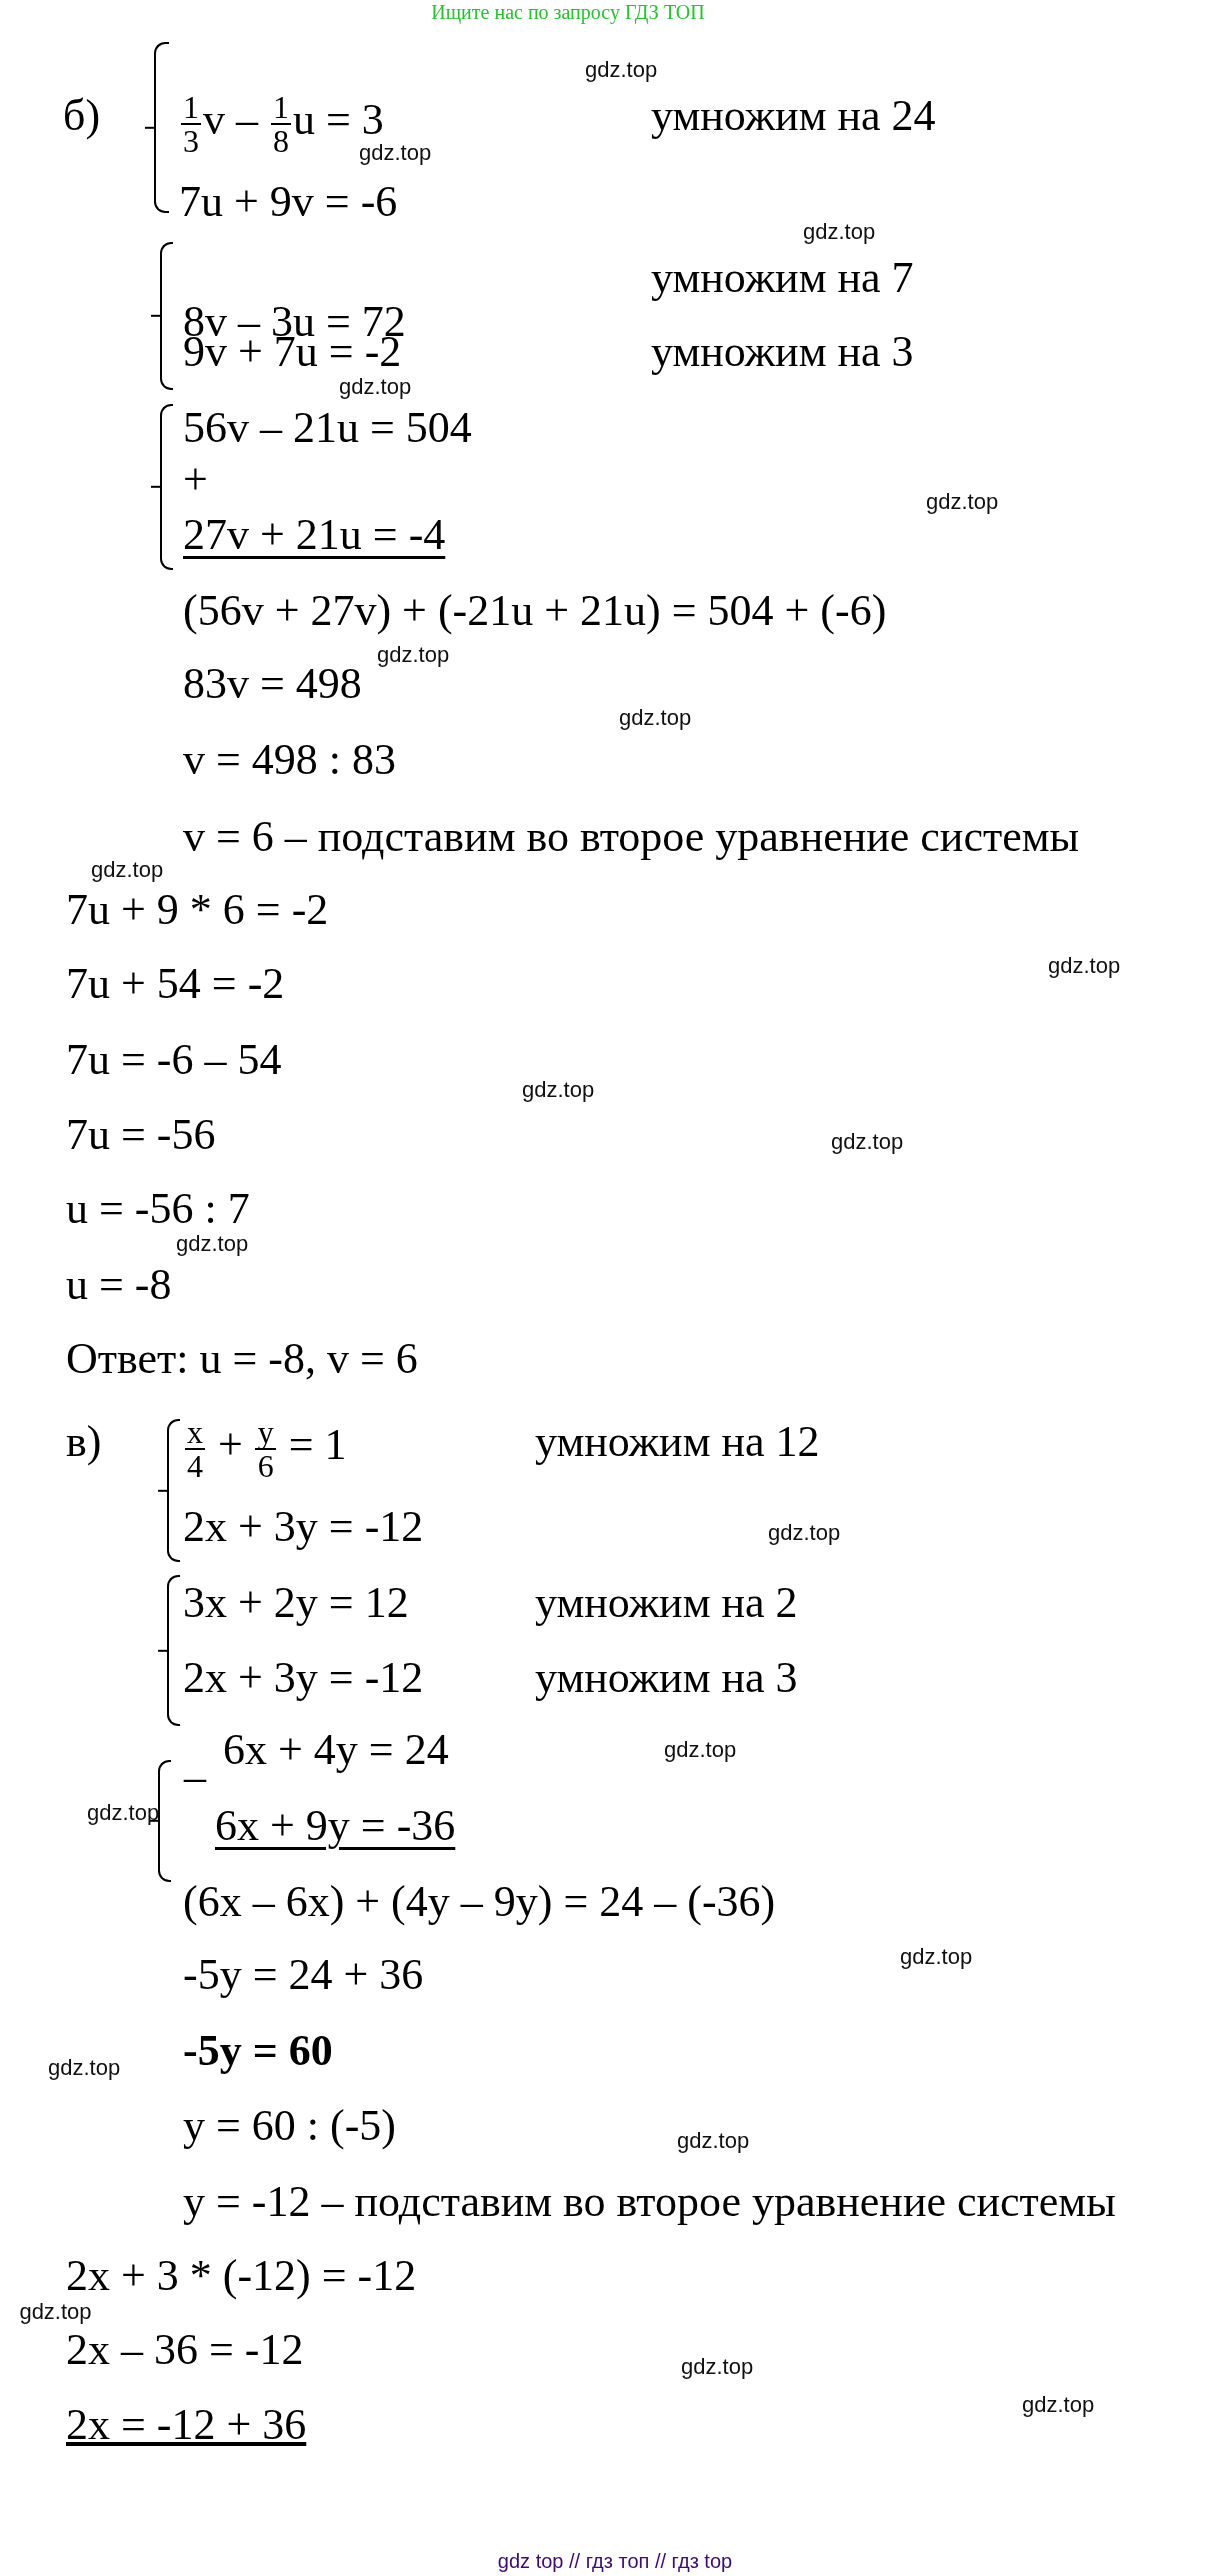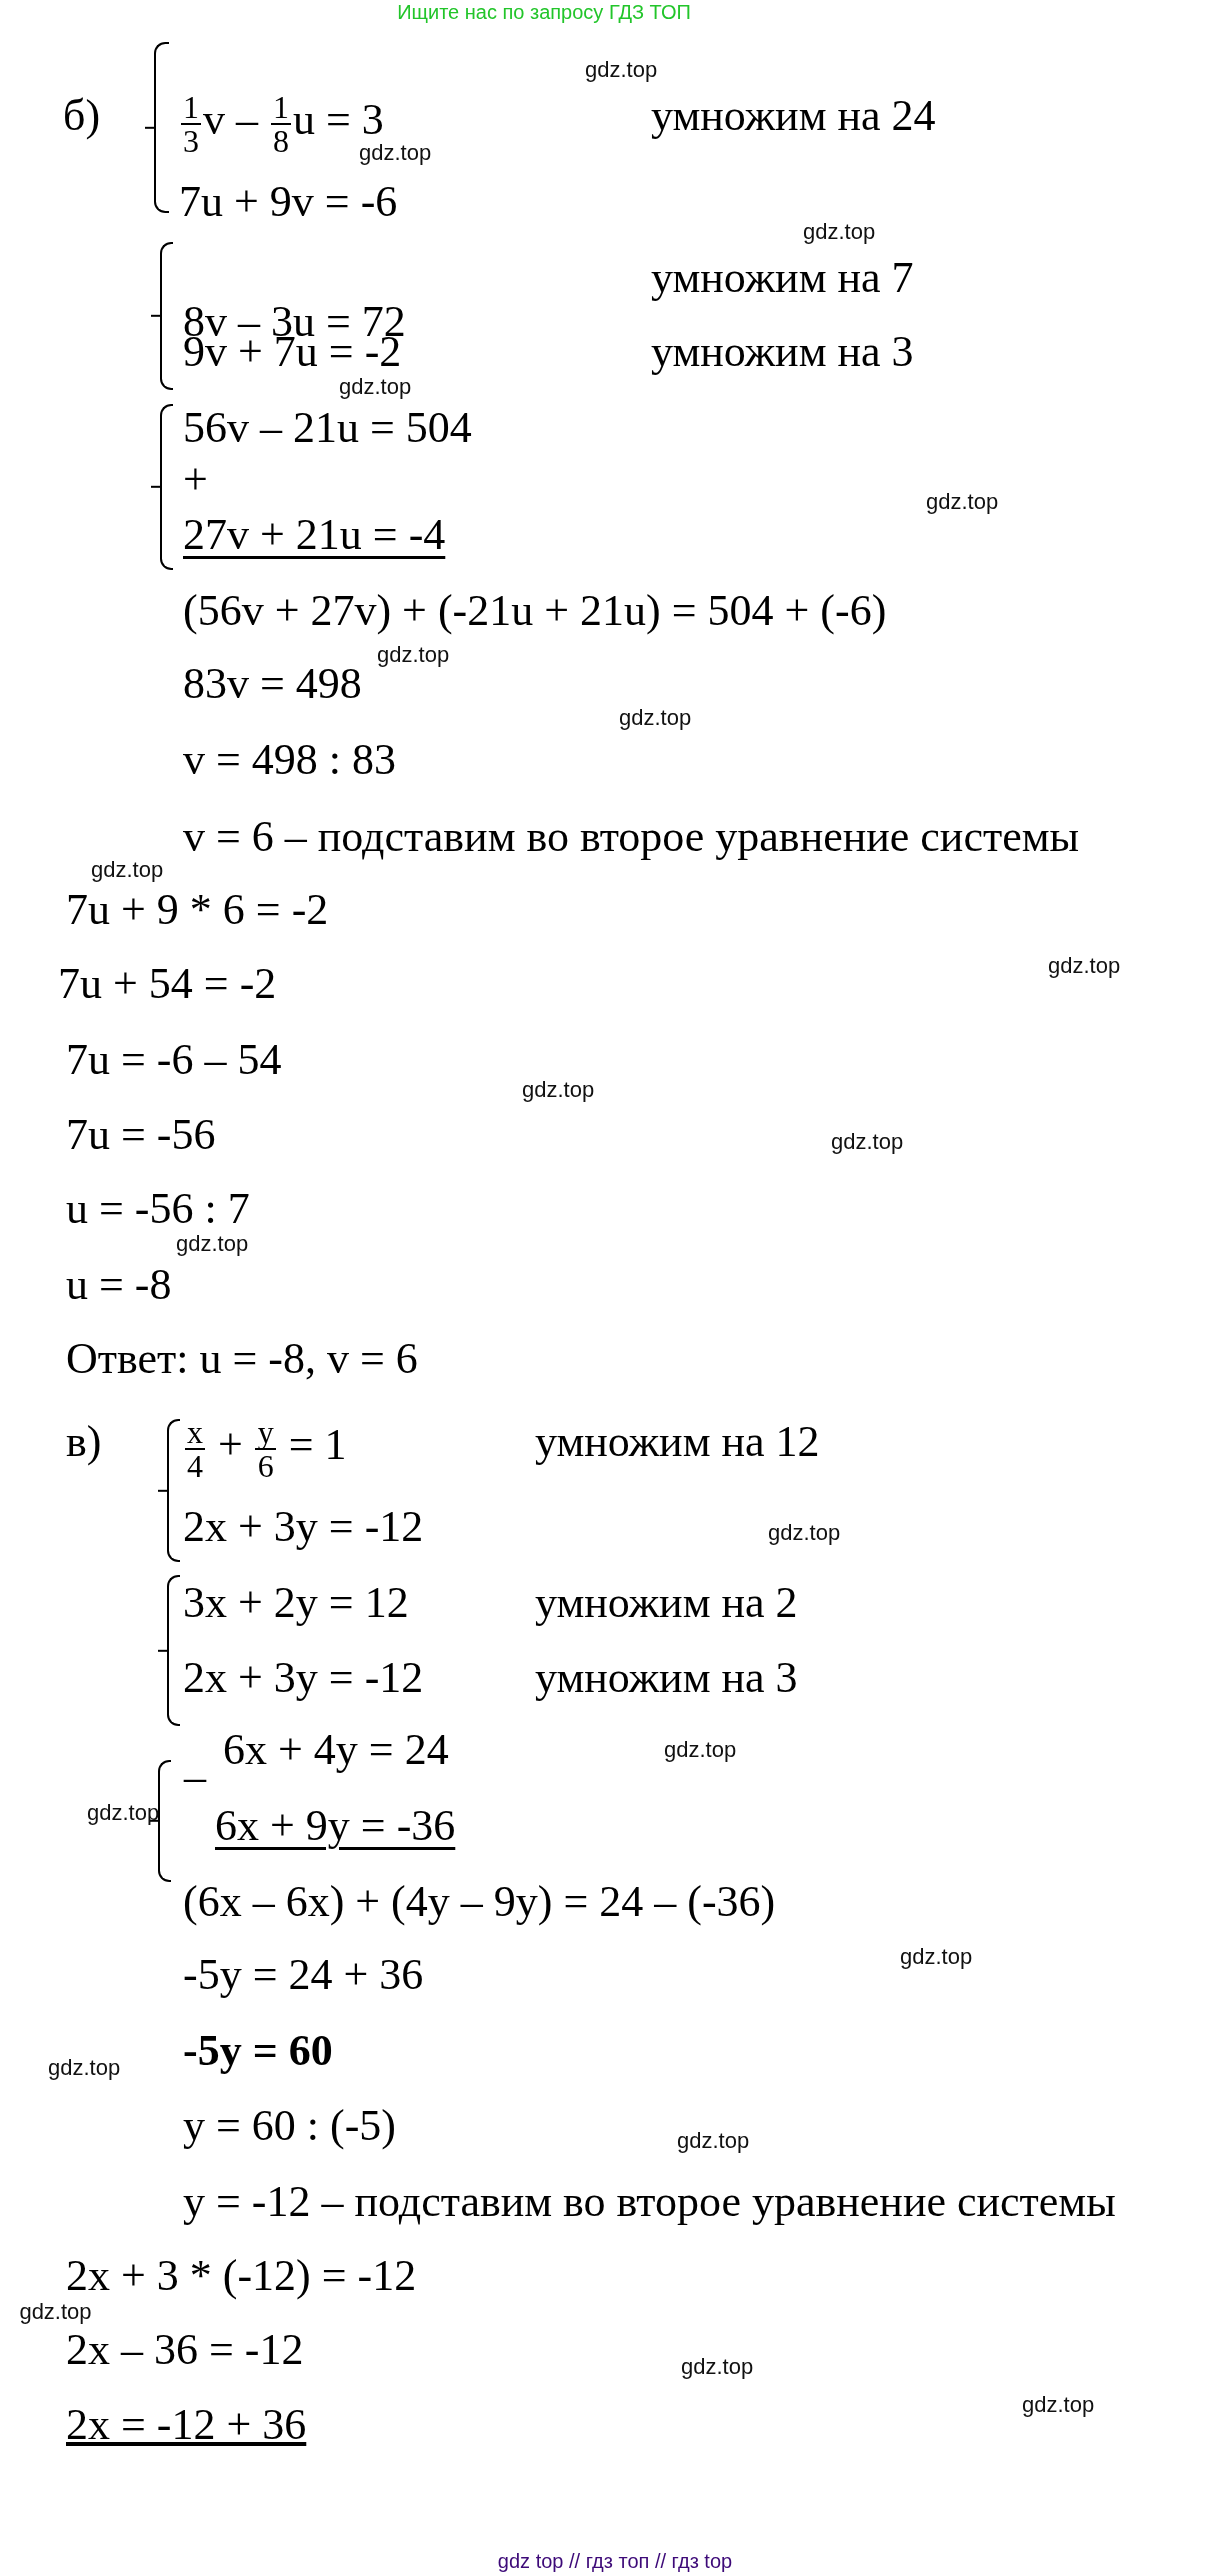--- a/index.html
+++ b/index.html
@@ -1,17 +1,17 @@
 <!DOCTYPE html>
 <html style="font-size:13px"><head>
 <meta charset="utf-8">
 <style>
   html,body{margin:0;padding:0;background:#fff;}
   body{width:1230px;height:2576px;position:relative;overflow:hidden;font-family:"Liberation Serif","DejaVu Serif",serif;color:#000;}
-  .banner{position:absolute;left:0;width:1088px;top:0;height:24px;text-align:center;font-family:Liberation Sans, sans-serif;font-size:20px;line-height:24px;color:#22c52a;}
+  .banner{position:absolute;left:0;width:1088px;top:0;height:24px;text-align:center;font-family:Liberation Serif, serif;font-size:20px;line-height:24px;color:#22c52a;padding-left:24px;}
   .footer{position:absolute;left:0;width:1230px;top:2548px;height:27.5px;text-align:center;font-family:"Liberation Sans","DejaVu Sans",sans-serif;font-size:20px;line-height:27.5px;color:#3d0a78;}
   .ln{position:absolute;font-size:44px;line-height:48px;white-space:nowrap;}
   .wm{position:absolute;font-family:"Liberation Sans","DejaVu Sans",sans-serif;font-size:22px;line-height:24px;color:#111;white-space:nowrap;}
   .u{text-decoration:underline;text-decoration-thickness:3.2px;text-underline-offset:6.5px;}
   .brace{position:absolute;border:2.4px solid #000;border-right:none;border-radius:11.3px 0 0 11.3px;}
   .brace::after{content:"";position:absolute;left:-11.3px;top:50%;width:11.3px;height:2.4px;background:#000;transform:translateY(-50%);}
   .frac{display:inline-block;vertical-align:middle;text-align:center;font-size:32px;line-height:32px;margin:0 1.6px;}
   .frac span{display:block;}
   .frac .num{border-bottom:2.4px solid #000;padding:0 2.4px;}
 </style>
@@ -40,21 +40,21 @@
 <div class="ln" style="left:183px;top:404px;">56v – 21u = 504</div>
 <div class="ln" style="left:183px;top:456px;">+</div>
 <div class="ln u" style="left:183px;top:511px;">27v + 21u = -4</div>
 
 <div class="ln" style="left:183px;top:587px;">(56v + 27v) + (-21u + 21u) = 504 + (-6)</div>
 <div class="ln" style="left:183px;top:660px;">83v = 498</div>
 <div class="ln" style="left:183px;top:736px;">v = 498 : 83</div>
 <div class="ln" style="left:183px;top:813px;">v = 6 – подставим во второе уравнение системы</div>
 
 <div class="ln" style="left:66px;top:886px;">7u + 9 * 6 = -2</div>
-<div class="ln" style="left:58px;top:960px;">7u + 54 = -2</div>
+<div class="ln" style="left:66px;top:960px;">7u + 54 = -2</div>
 <div class="ln" style="left:66px;top:1036px;">7u = -6 – 54</div>
 <div class="ln" style="left:66px;top:1111px;">7u = -56</div>
 <div class="ln" style="left:66px;top:1185px;">u = -56 : 7</div>
 <div class="ln" style="left:66px;top:1261px;">u = -8</div>
 <div class="ln" style="left:66px;top:1335px;">Ответ: u = -8, v = 6</div>
 
 <div class="ln" style="left:66px;top:1418px;">в)</div>
 <div class="brace" style="left:167px;top:1419px;width:11.3px;height:139px;"></div>
 <div class="ln" style="left:183px;top:1416px;">
   <span class="frac"><span class="num">x</span><span>4</span></span>

